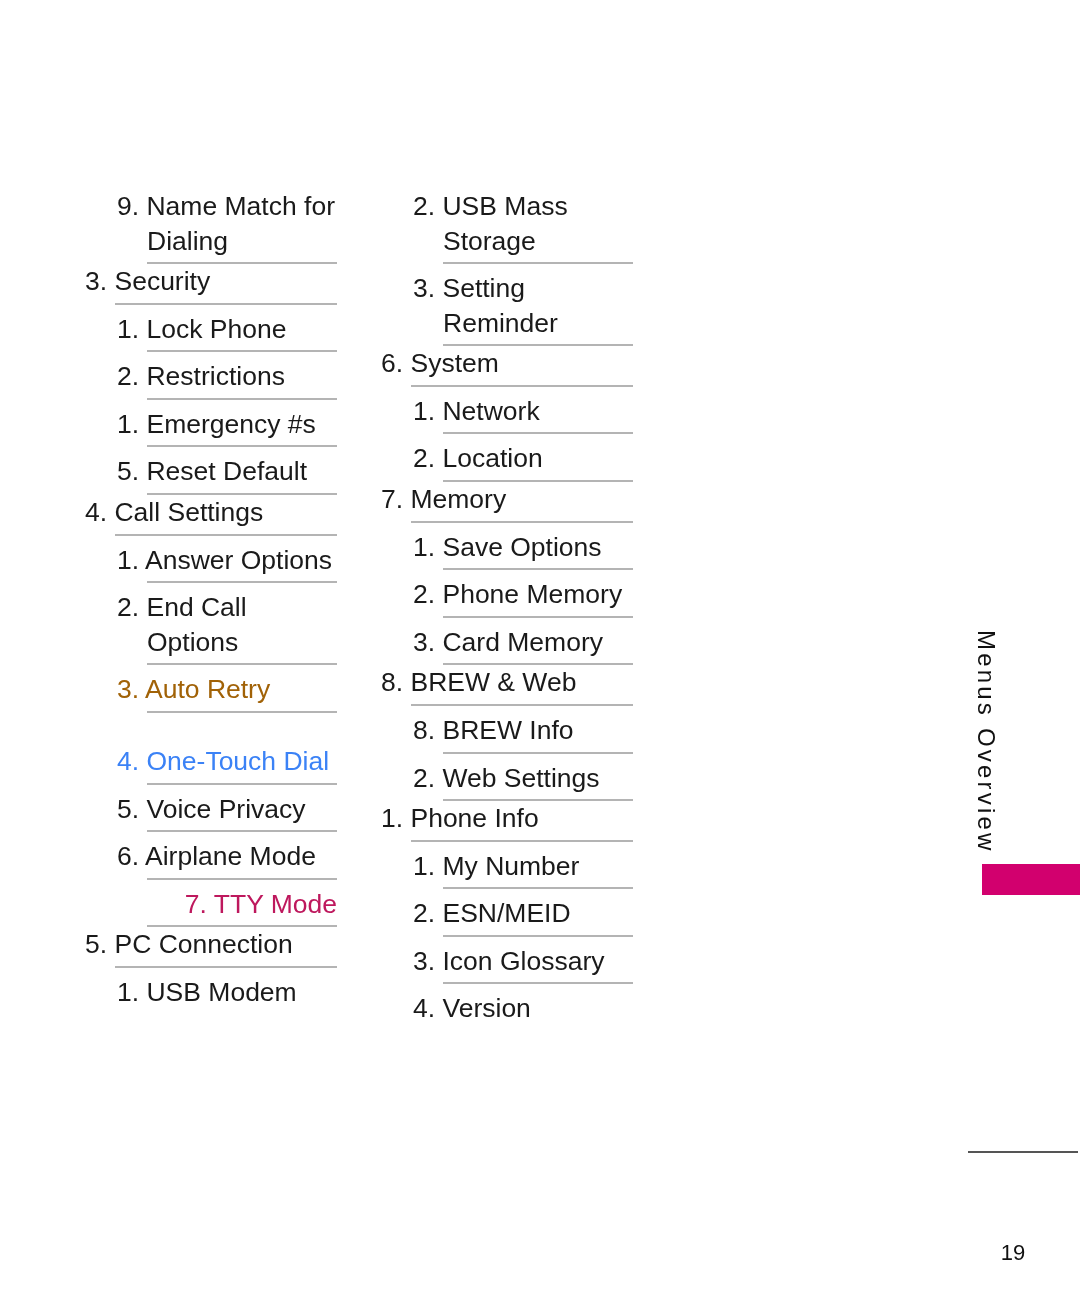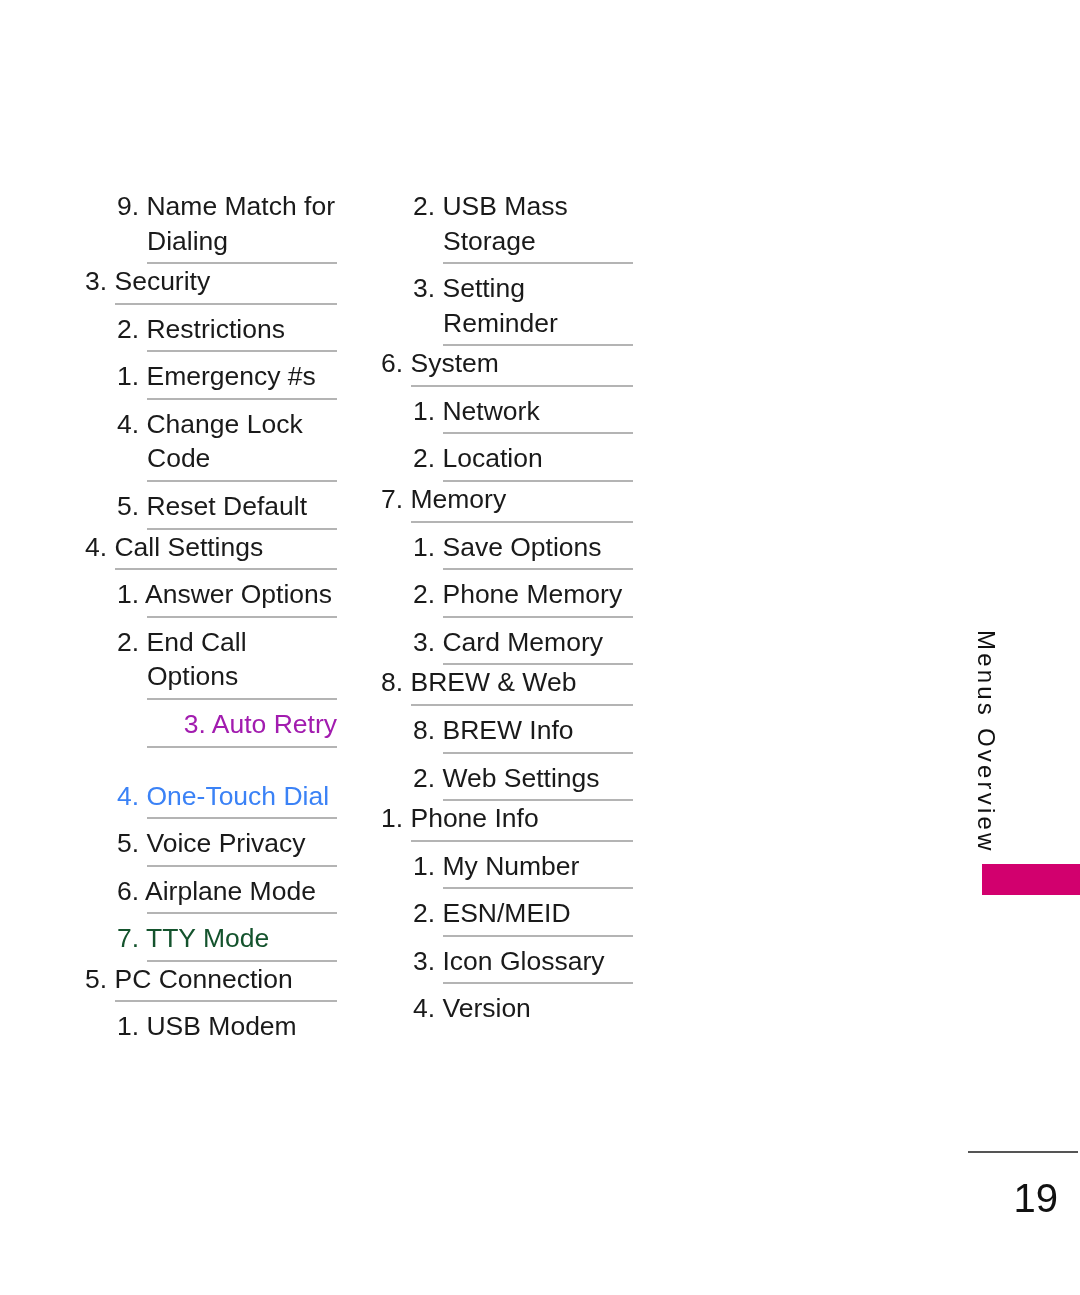--- a/index.html
+++ b/index.html
@@ -89,47 +89,47 @@
     position: absolute;
     left: 968px;
     top: 1151px;
     width: 110px;
     height: 0;
     border-top: 2px solid #555555;
   }
   #page-number {
     position: absolute;
     left: 968px;
-    top: 1176px;
+    top: 1240px;
     width: 90px;
-    font-size: 40px;
+    font-size: 22px;
     color: #111111;
-    text-align: right;
+    text-align: center;
   }
 </style>
 </head>
 <body>
 
 <div id="page">
 
   <div class="column" id="column-left">
       <div class="menu-item level-2" style="border-bottom-color: rgb(180, 180, 180); color: rgb(26, 26, 26);">9. Name Match for Dialing</div>
       <div class="menu-item level-1" style="border-bottom-color: rgb(180, 180, 180); color: rgb(26, 26, 26);">3. Security</div>
+      <div class="menu-item level-2" style="border-bottom-color: rgb(180, 180, 180); color: rgb(26, 26, 26);">1. Lock Phone</div>
       <div class="menu-item level-2" style="border-bottom-color: rgb(180, 180, 180); color: rgb(26, 26, 26);">2. Restrictions</div>
       <div class="menu-item level-2" style="border-bottom-color: rgb(180, 180, 180); color: rgb(26, 26, 26);">1. Emergency #s</div>
-      <div class="menu-item level-2" style="border-bottom-color: rgb(180, 180, 180); color: rgb(26, 26, 26);">4. Change Lock Code</div>
       <div class="menu-item level-2" style="border-bottom-color: rgb(180, 180, 180); color: rgb(26, 26, 26);">5. Reset Default</div>
       <div class="menu-item level-1" style="border-bottom-color: rgb(180, 180, 180); color: rgb(26, 26, 26);">4. Call Settings</div>
       <div class="menu-item level-2" style="border-bottom-color: rgb(180, 180, 180); color: rgb(26, 26, 26);">1. Answer Options</div>
       <div class="menu-item level-2" style="border-bottom-color: rgb(180, 180, 180); color: rgb(26, 26, 26);">2. End Call Options</div>
-      <div class="menu-item level-2" style="border-bottom-color: rgb(180, 180, 180); color: #a21caf; text-align: right;">3. Auto Retry</div>
+      <div class="menu-item level-2" style="border-bottom-color: rgb(180, 180, 180); color: #a16207;">3. Auto Retry</div>
       <div class="menu-item level-2" style="border-bottom-color: rgb(180, 180, 180); color: #3b82f6; margin-top: 24px;">4. One-Touch Dial</div>
       <div class="menu-item level-2" style="border-bottom-color: rgb(180, 180, 180); color: rgb(26, 26, 26);">5. Voice Privacy</div>
       <div class="menu-item level-2" style="border-bottom-color: rgb(180, 180, 180); color: rgb(26, 26, 26);">6. Airplane Mode</div>
-      <div class="menu-item level-2" style="border-bottom-color: rgb(180, 180, 180); color: #14532d;">7. TTY Mode</div>
+      <div class="menu-item level-2" style="border-bottom-color: rgb(180, 180, 180); color: #be185d; text-align: right;">7. TTY Mode</div>
       <div class="menu-item level-1" style="border-bottom-color: rgb(180, 180, 180); color: rgb(26, 26, 26);">5. PC Connection</div>
       <div class="menu-item level-2 no-rule" style="color: rgb(26, 26, 26);">1. USB Modem</div>
     </div>
 
   <div class="column" id="column-right">
       <div class="menu-item level-2" style="border-bottom-color: rgb(180, 180, 180); color: rgb(26, 26, 26);">2. USB Mass Storage</div>
       <div class="menu-item level-2" style="border-bottom-color: rgb(180, 180, 180); color: rgb(26, 26, 26);">3. Setting Reminder</div>
       <div class="menu-item level-1" style="border-bottom-color: rgb(180, 180, 180); color: rgb(26, 26, 26);">6. System</div>
       <div class="menu-item level-2" style="border-bottom-color: rgb(180, 180, 180); color: rgb(26, 26, 26);">1. Network</div>
       <div class="menu-item level-2" style="border-bottom-color: rgb(180, 180, 180); color: rgb(26, 26, 26);">2. Location</div>

